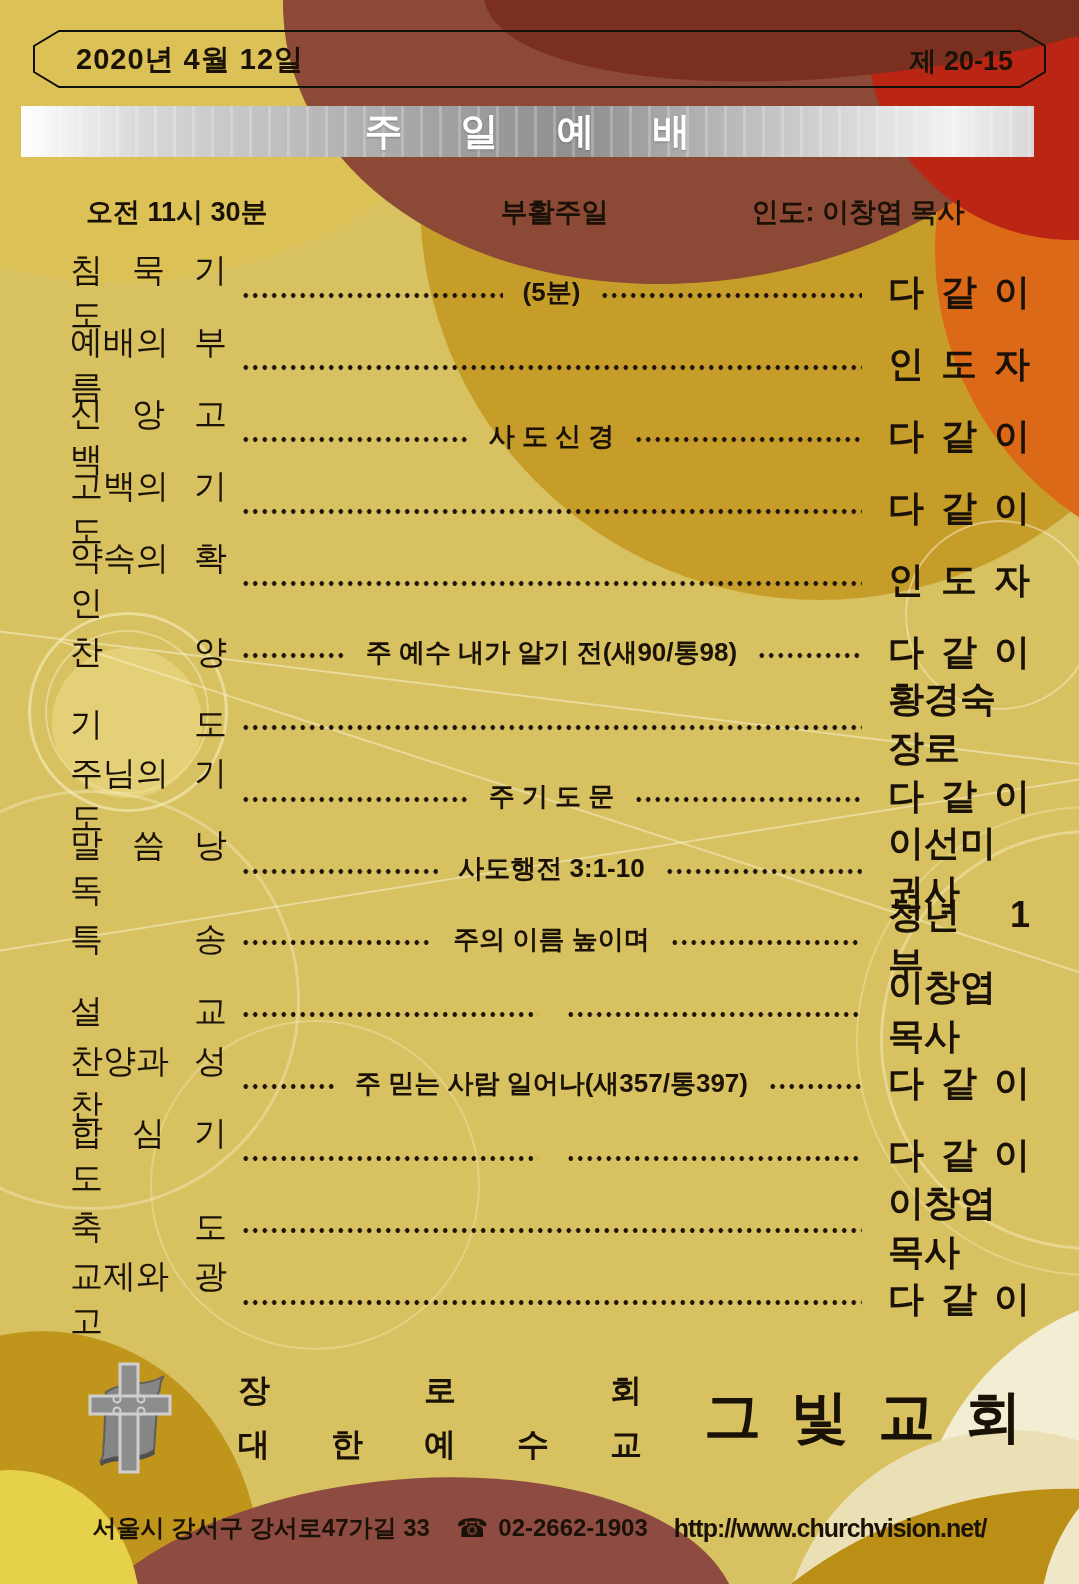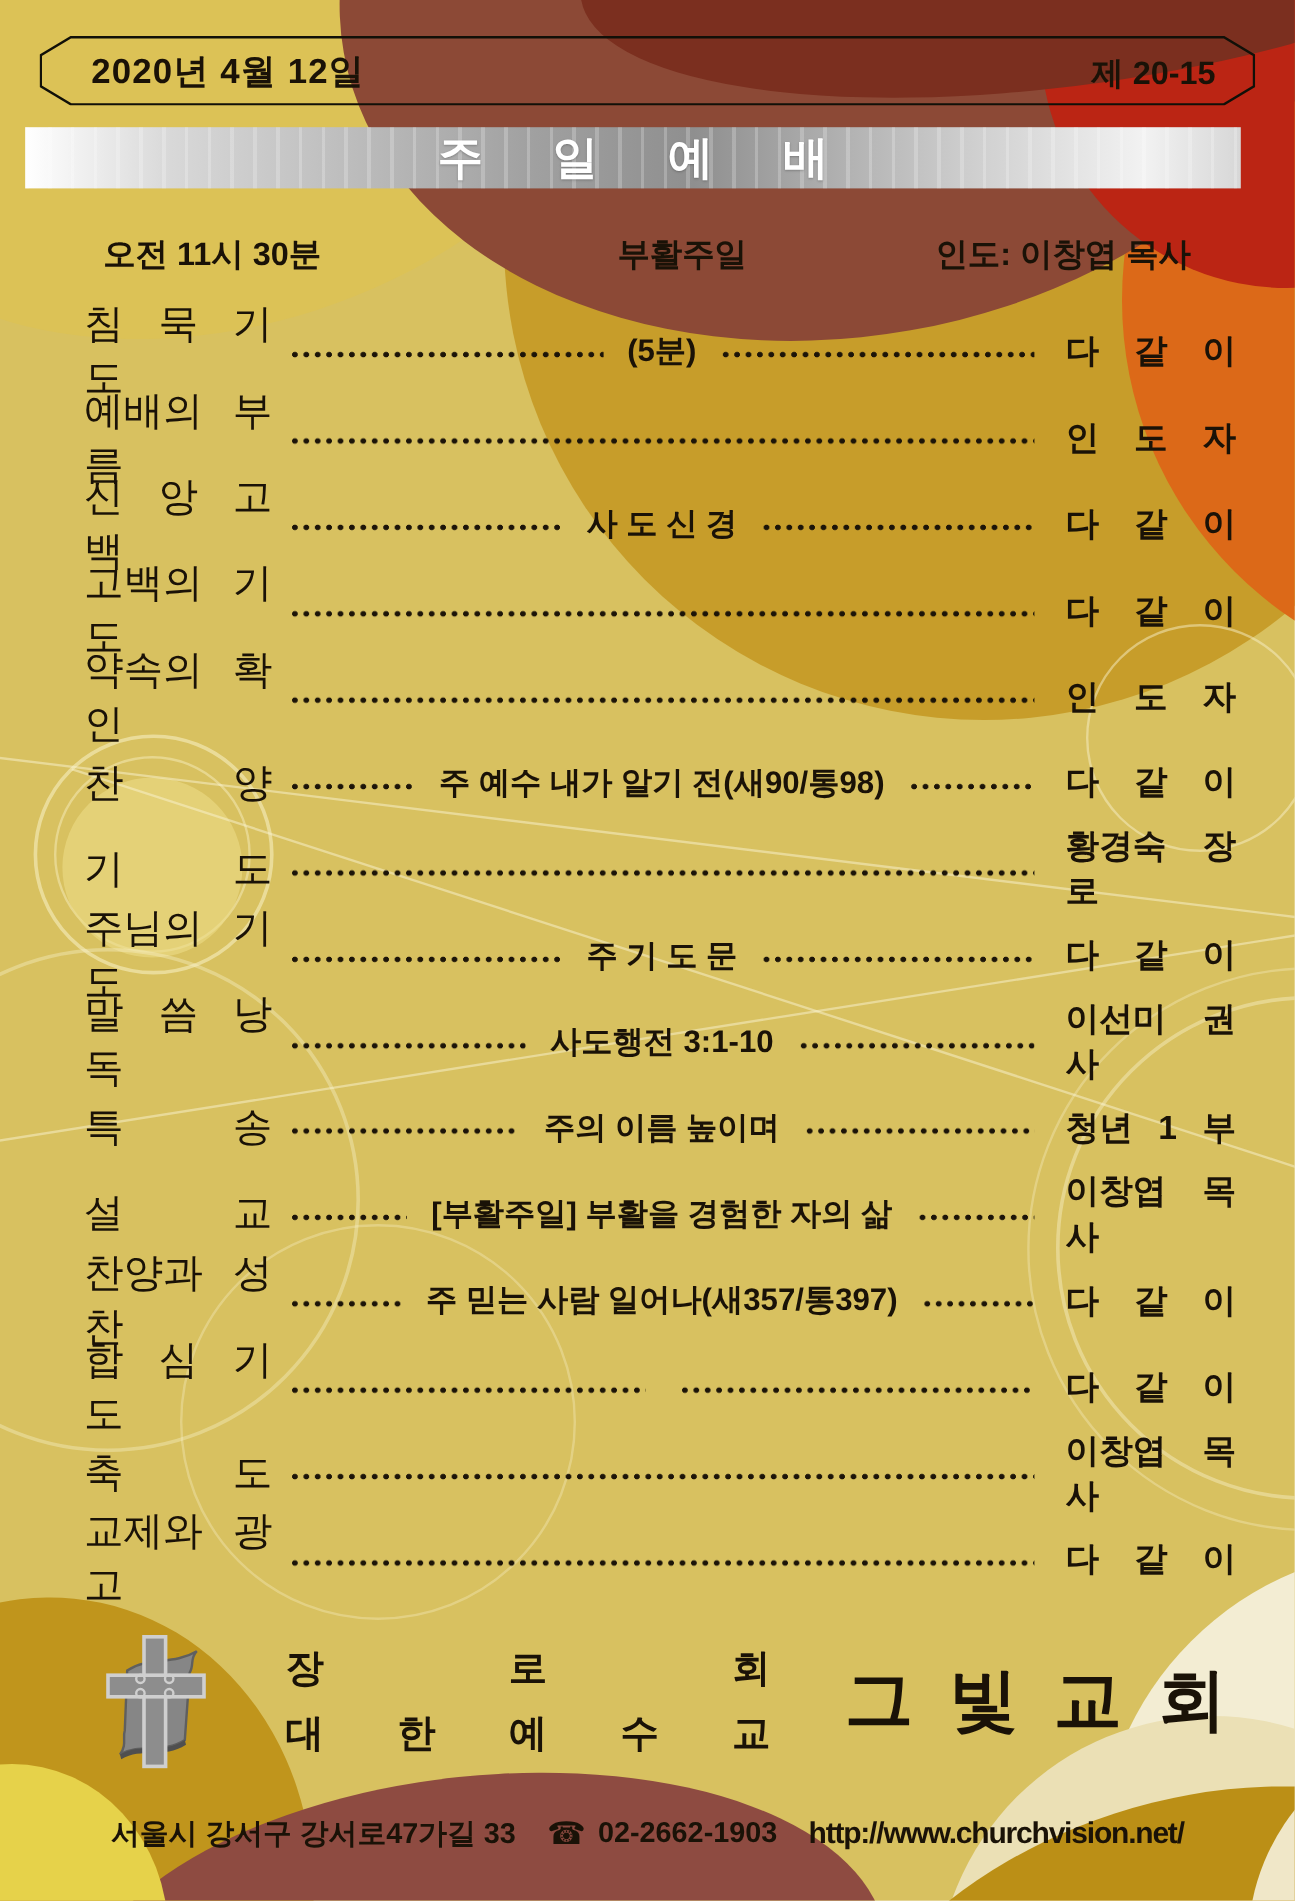--- a/index.html
+++ b/index.html
@@ -49,34 +49,34 @@
   .issue-no{position:absolute;right:66px;top:43px;font-size:27px;font-weight:700;}
   .title-banner{position:absolute;left:21px;top:106px;width:1013px;height:51px;
     background-image:repeating-linear-gradient(90deg,rgba(255,255,255,.22) 0 3px,rgba(0,0,0,0) 3px 19px),
       linear-gradient(90deg,#ffffff 0%,#d8d8d8 12%,#a0a0a0 42%,#8f8f8f 55%,#cfcfcf 78%,#f2f2f2 92%,#d7d7d7 100%);
     display:flex;align-items:center;justify-content:center;}
   .page-title{color:var(--banner-text);font-size:38px;font-weight:700;letter-spacing:58px;padding-left:58px;
     text-shadow:0 1px 2px rgba(0,0,0,.25);white-space:nowrap;}
 
   
   .service-info{position:absolute;left:0;top:194px;width:1079px;display:flex;align-items:center;
-    padding:0 28px 0 86px;font-size:27px;font-weight:700;}
+    padding:0 56px 0 86px;font-size:27px;font-weight:700;}
   .svc-time{width:330px;}
   .svc-occasion{flex:1;text-align:center;}
   .svc-leader{width:330px;text-align:center;}
 
   
   .worship-list{position:absolute;left:0;top:257px;width:1079px;}
   .row{height:71.9px;display:flex;align-items:center;padding:0 49px 0 70px;}
   .item-label{width:157px;font-size:33px;font-weight:400;text-align:justify;text-align-last:justify;flex:none;}
   .dots{flex:1 1 auto;height:9px;margin:6px 14px 0 14px;
     background-image:radial-gradient(circle,#1c1408 2.1px,rgba(0,0,0,0) 2.6px);
     background-size:9.5px 9px;background-repeat:repeat-x;background-position:left center;}
   .center-text{font-size:26px;font-weight:700;white-space:nowrap;padding:0 6px;flex:none;}
-  .by-label{width:142px;margin-left:12px;font-size:28px;font-weight:700;text-align:justify;text-align-last:justify;flex:none;}
+  .by-label{width:142px;margin-left:12px;font-size:36px;font-weight:700;text-align:justify;text-align-last:justify;flex:none;}
 
   
   .footer{position:absolute;left:0;top:1358px;width:1079px;display:flex;align-items:center;padding-left:84px;}
   .cross-wrap{width:92px;height:118px;flex:none;}
   .denomination{width:404px;margin-left:62px;flex:none;}
   .denom-line{display:block;font-size:32px;font-weight:700;line-height:54px;text-align:justify;text-align-last:justify;}
   .church-name{margin-left:62px;font-size:57px;font-weight:700;letter-spacing:30px;margin-right:-30px;white-space:nowrap;}
 
   .contact{position:absolute;left:0;top:1512px;width:1079px;display:flex;justify-content:center;align-items:center;
     gap:26px;font-size:24px;font-weight:700;}
@@ -200,21 +200,20 @@
       <span class="item-label">특 송</span>
       <span class="dots"></span>
       <span class="center-text">주의 이름 높이며</span>
       <span class="dots"></span>
       <span class="by-label">청년 1 부</span>
     </div>
 
     <div class="row">
       <span class="item-label">설 교</span>
       <span class="dots"></span>
-      <span class="center-text">[부활주일] 부활을 경험한 자의 삶</span>
       <span class="dots"></span>
       <span class="by-label">이창엽 목사</span>
     </div>
 
     <div class="row">
       <span class="item-label">찬양과 성찬</span>
       <span class="dots"></span>
       <span class="center-text">주 믿는 사람 일어나(새357/통397)</span>
       <span class="dots"></span>
       <span class="by-label">다 같 이</span>

